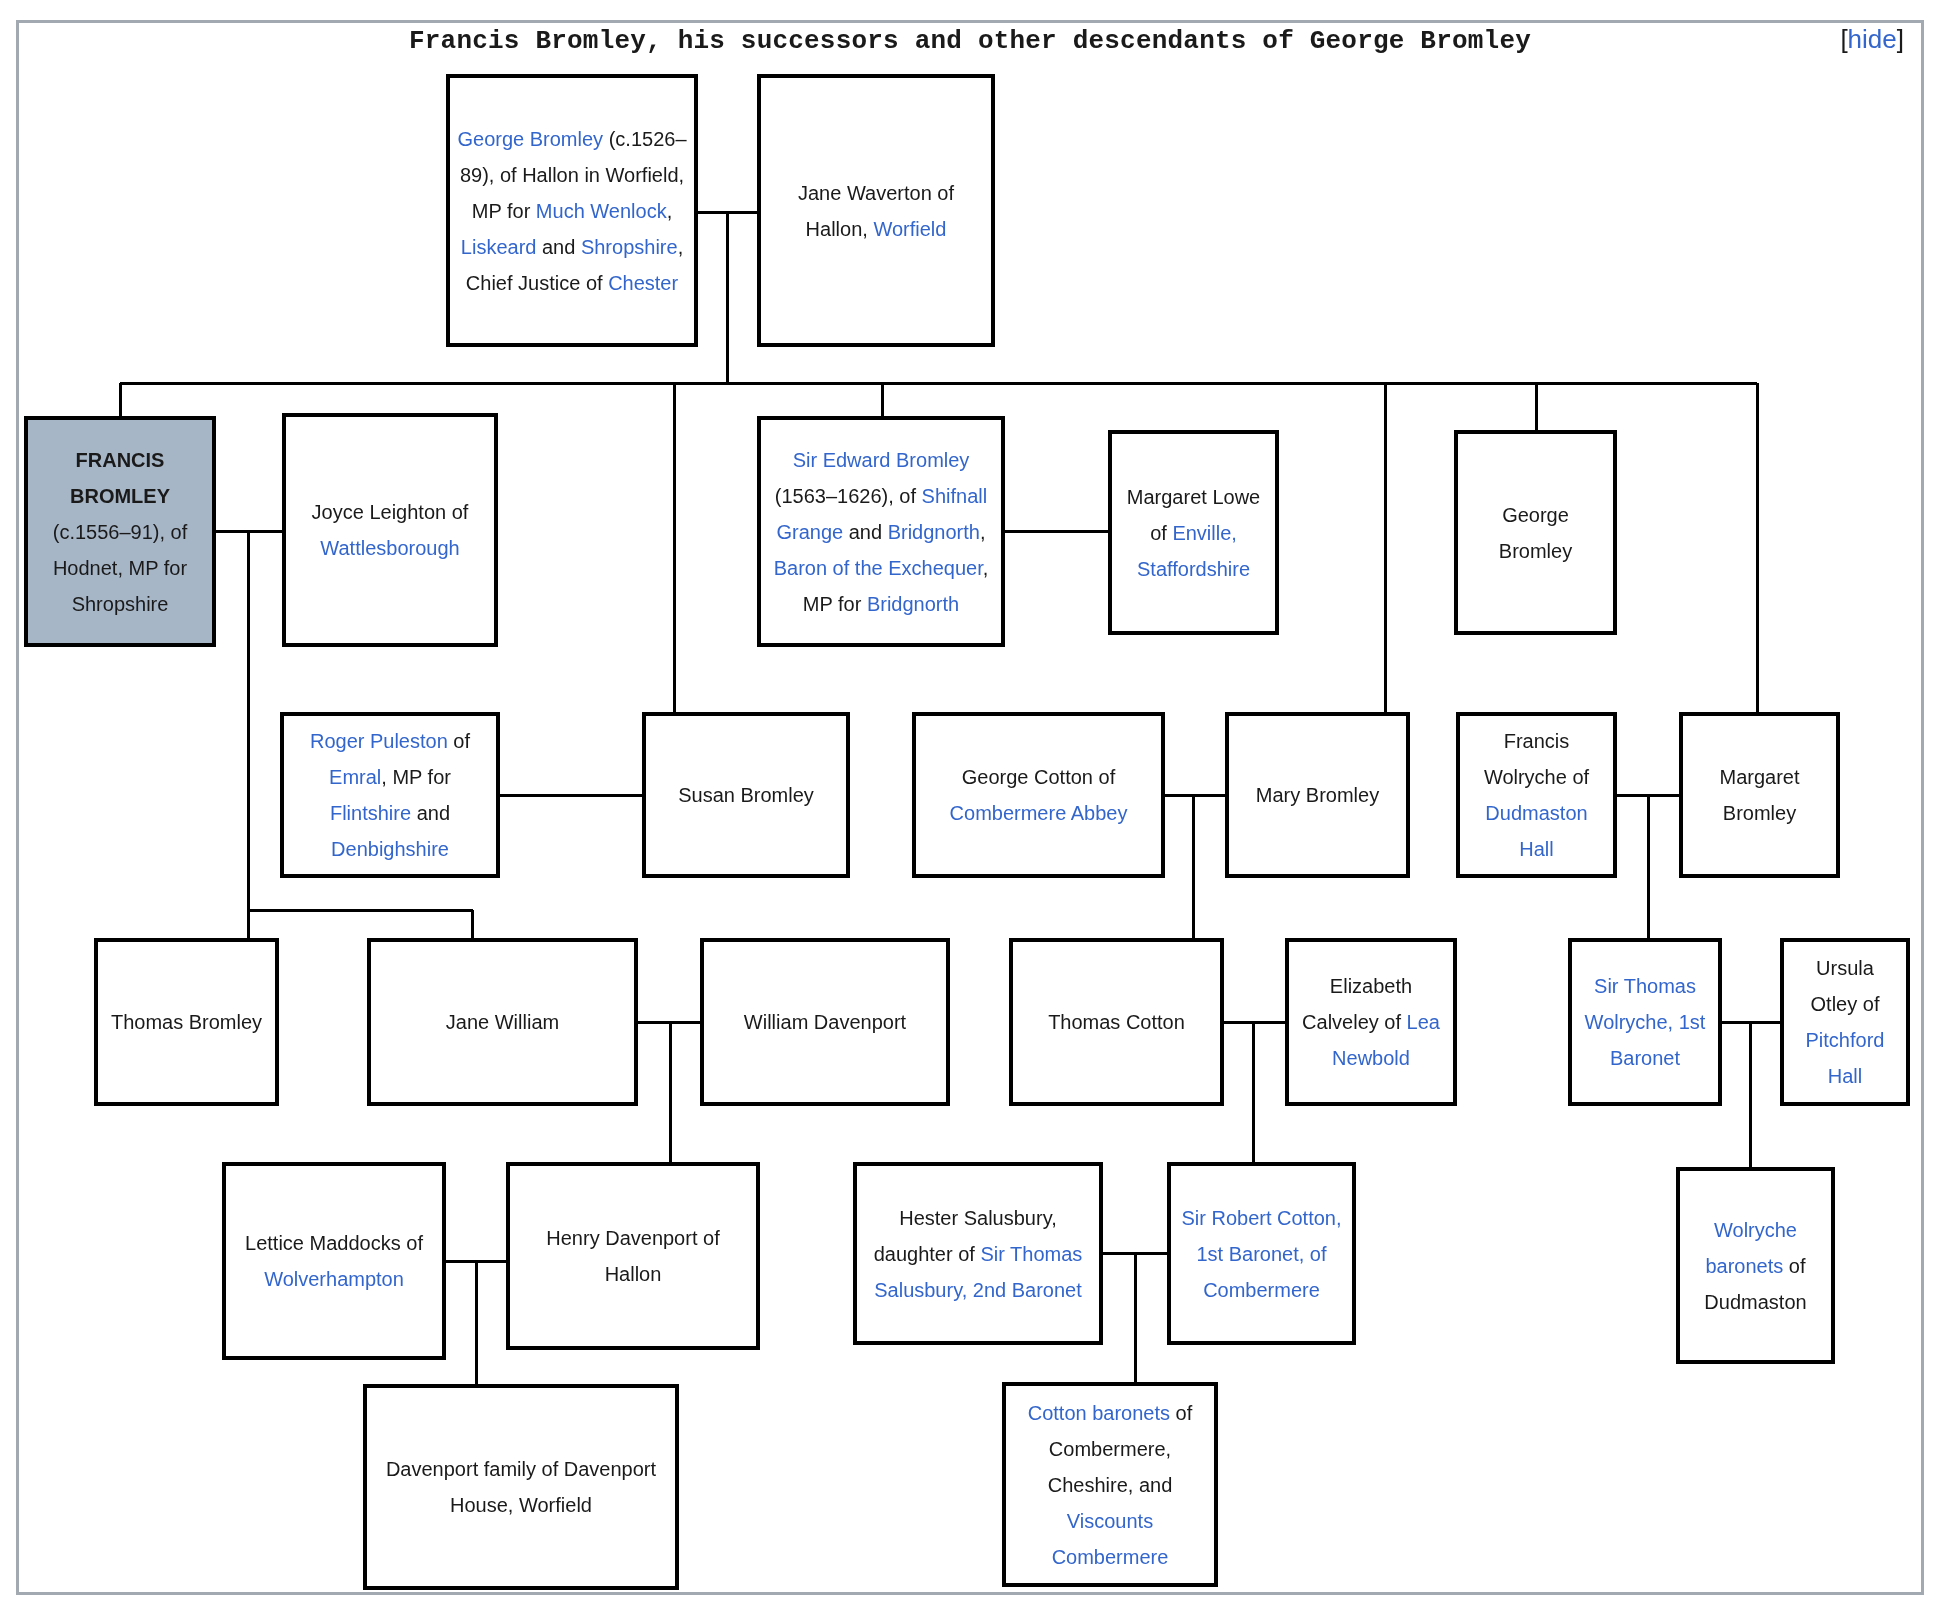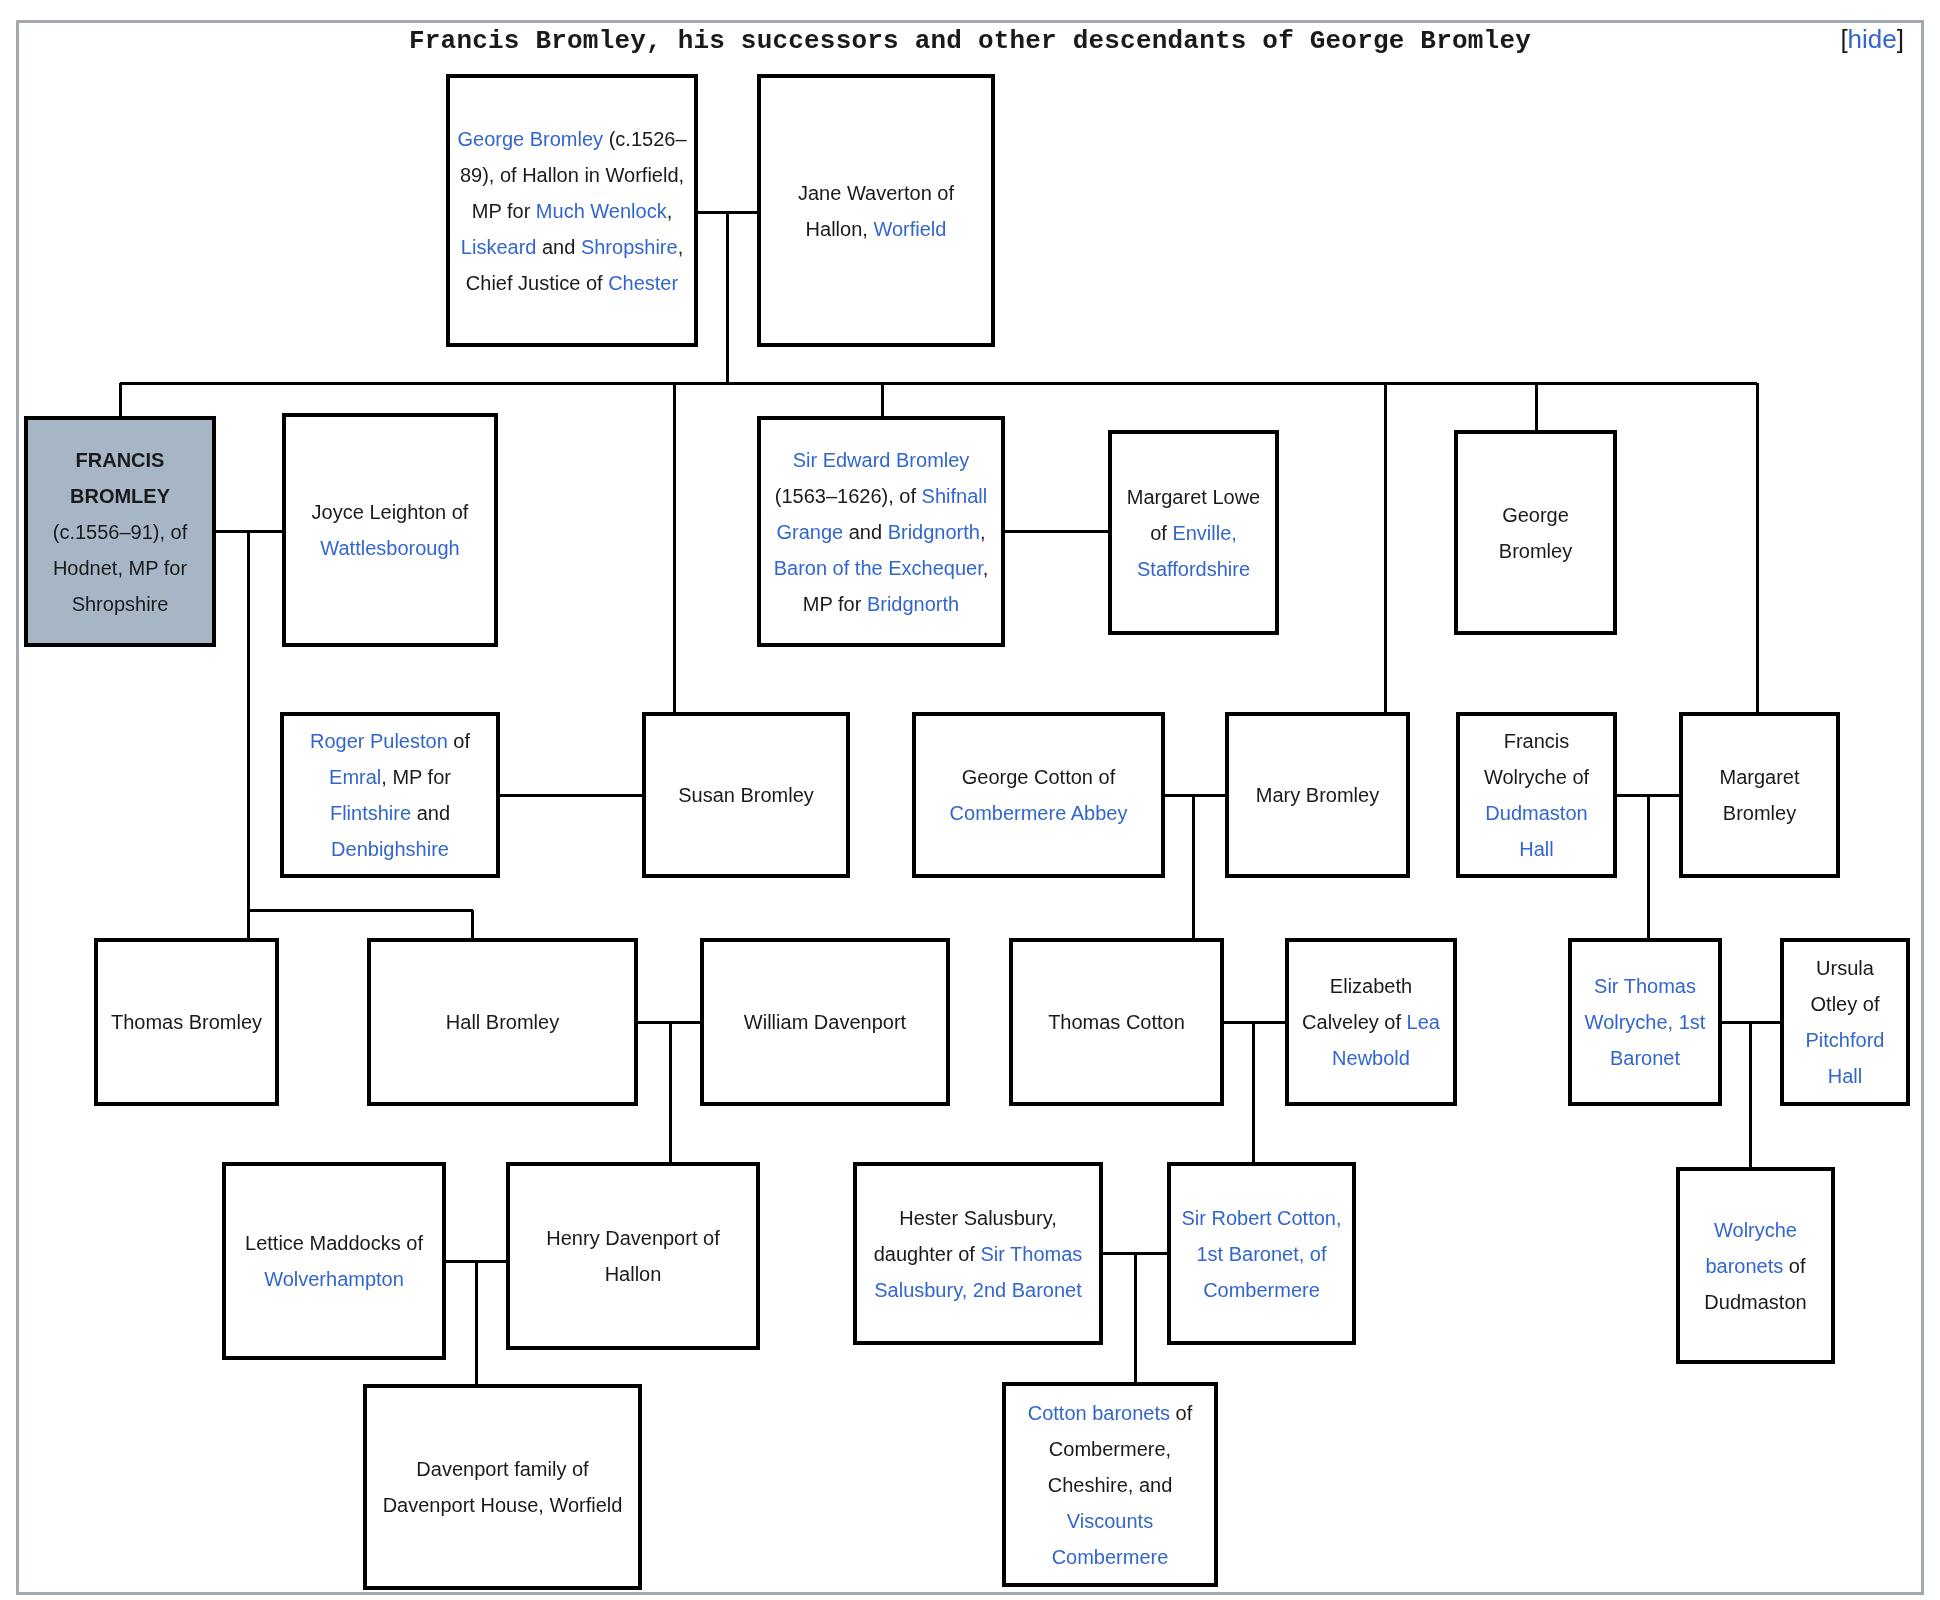--- a/index.html
+++ b/index.html
@@ -94,21 +94,21 @@
       <div class="box" style="left: 1456px; top: 712px; width: 161px; height: 166px;">
         <div><span>Francis Wolryche of </span><a>Dudmaston Hall</a></div>
       </div>
       <div class="box" style="left: 1679px; top: 712px; width: 161px; height: 166px;">
         <div><span>Margaret Bromley</span></div>
       </div>
       <div class="box" style="left: 94px; top: 938px; width: 185px; height: 168px;">
         <div><span>Thomas Bromley</span></div>
       </div>
       <div class="box" style="left: 367px; top: 938px; width: 271px; height: 168px;">
-        <div><span>Hall Bromley</span></div>
+        <div><span>Jane William</span></div>
       </div>
       <div class="box" style="left: 700px; top: 938px; width: 250px; height: 168px;">
         <div><span>William Davenport</span></div>
       </div>
       <div class="box" style="left: 1009px; top: 938px; width: 215px; height: 168px;">
         <div><span>Thomas Cotton</span></div>
       </div>
       <div class="box" style="left: 1285px; top: 938px; width: 172px; height: 168px;">
         <div><span>Elizabeth Calveley of </span><a>Lea Newbold</a></div>
       </div>
@@ -126,20 +126,20 @@
       </div>
       <div class="box" style="left: 853px; top: 1162px; width: 250px; height: 183px;">
         <div><span>Hester Salusbury, daughter of </span><a>Sir Thomas Salusbury, 2nd Baronet</a></div>
       </div>
       <div class="box" style="left: 1167px; top: 1162px; width: 189px; height: 183px; justify-content: center;">
         <div><a>Sir Robert Cotton, 1st Baronet, of Combermere</a></div>
       </div>
       <div class="box" style="left: 1676px; top: 1167px; width: 159px; height: 197px;">
         <div><a>Wolryche baronets</a><span> of Dudmaston</span></div>
       </div>
-      <div class="box" style="left: 363px; top: 1384px; width: 279px; height: 206px;">
+      <div class="box" style="left: 363px; top: 1384px; width: 316px; height: 206px;">
         <div><span>Davenport family of Davenport House, Worfield</span></div>
       </div>
       <div class="box" style="left: 1002px; top: 1382px; width: 216px; height: 205px;">
         <div><a>Cotton baronets</a><span> of Combermere, Cheshire, and </span><a>Viscounts Combermere</a></div>
       </div>
     </div>
 </div>
 
 </body></html>

